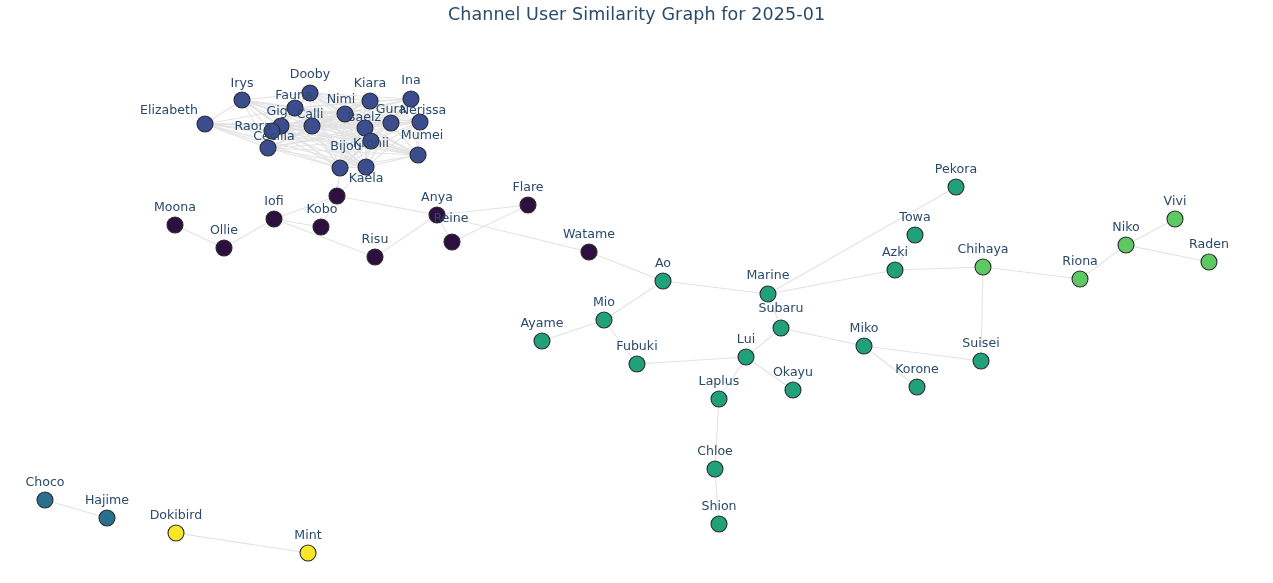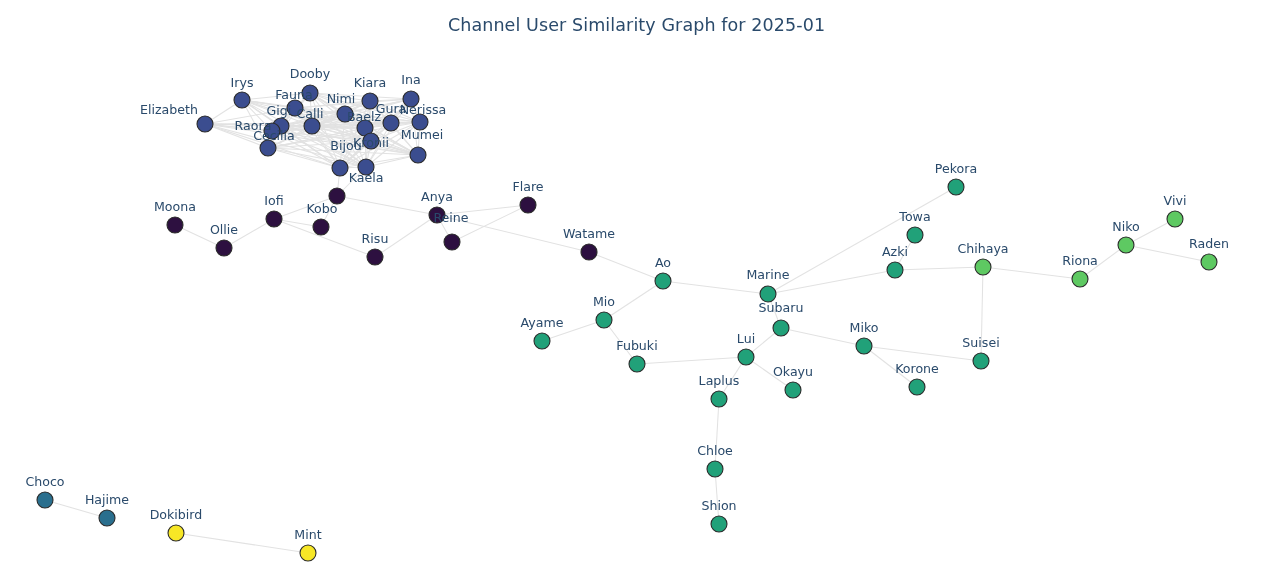--- a/index.html
+++ b/index.html
@@ -16,21 +16,21 @@
   }
   #graph-root {
     position: relative;
     width: 1273px;
     height: 583px;
     background: #ffffff;
   }
   #chart-title {
     position: absolute;
     left: 0;
-    top: 15px;
+    top: 4px;
     width: 1273px;
     text-align: center;
     font-size: 17.5px;
     color: #2a4a6b;
     font-family: "DejaVu Sans", sans-serif;
     letter-spacing: 0.1px;
     white-space: nowrap;
   }
   #graph-svg {
     position: absolute;

